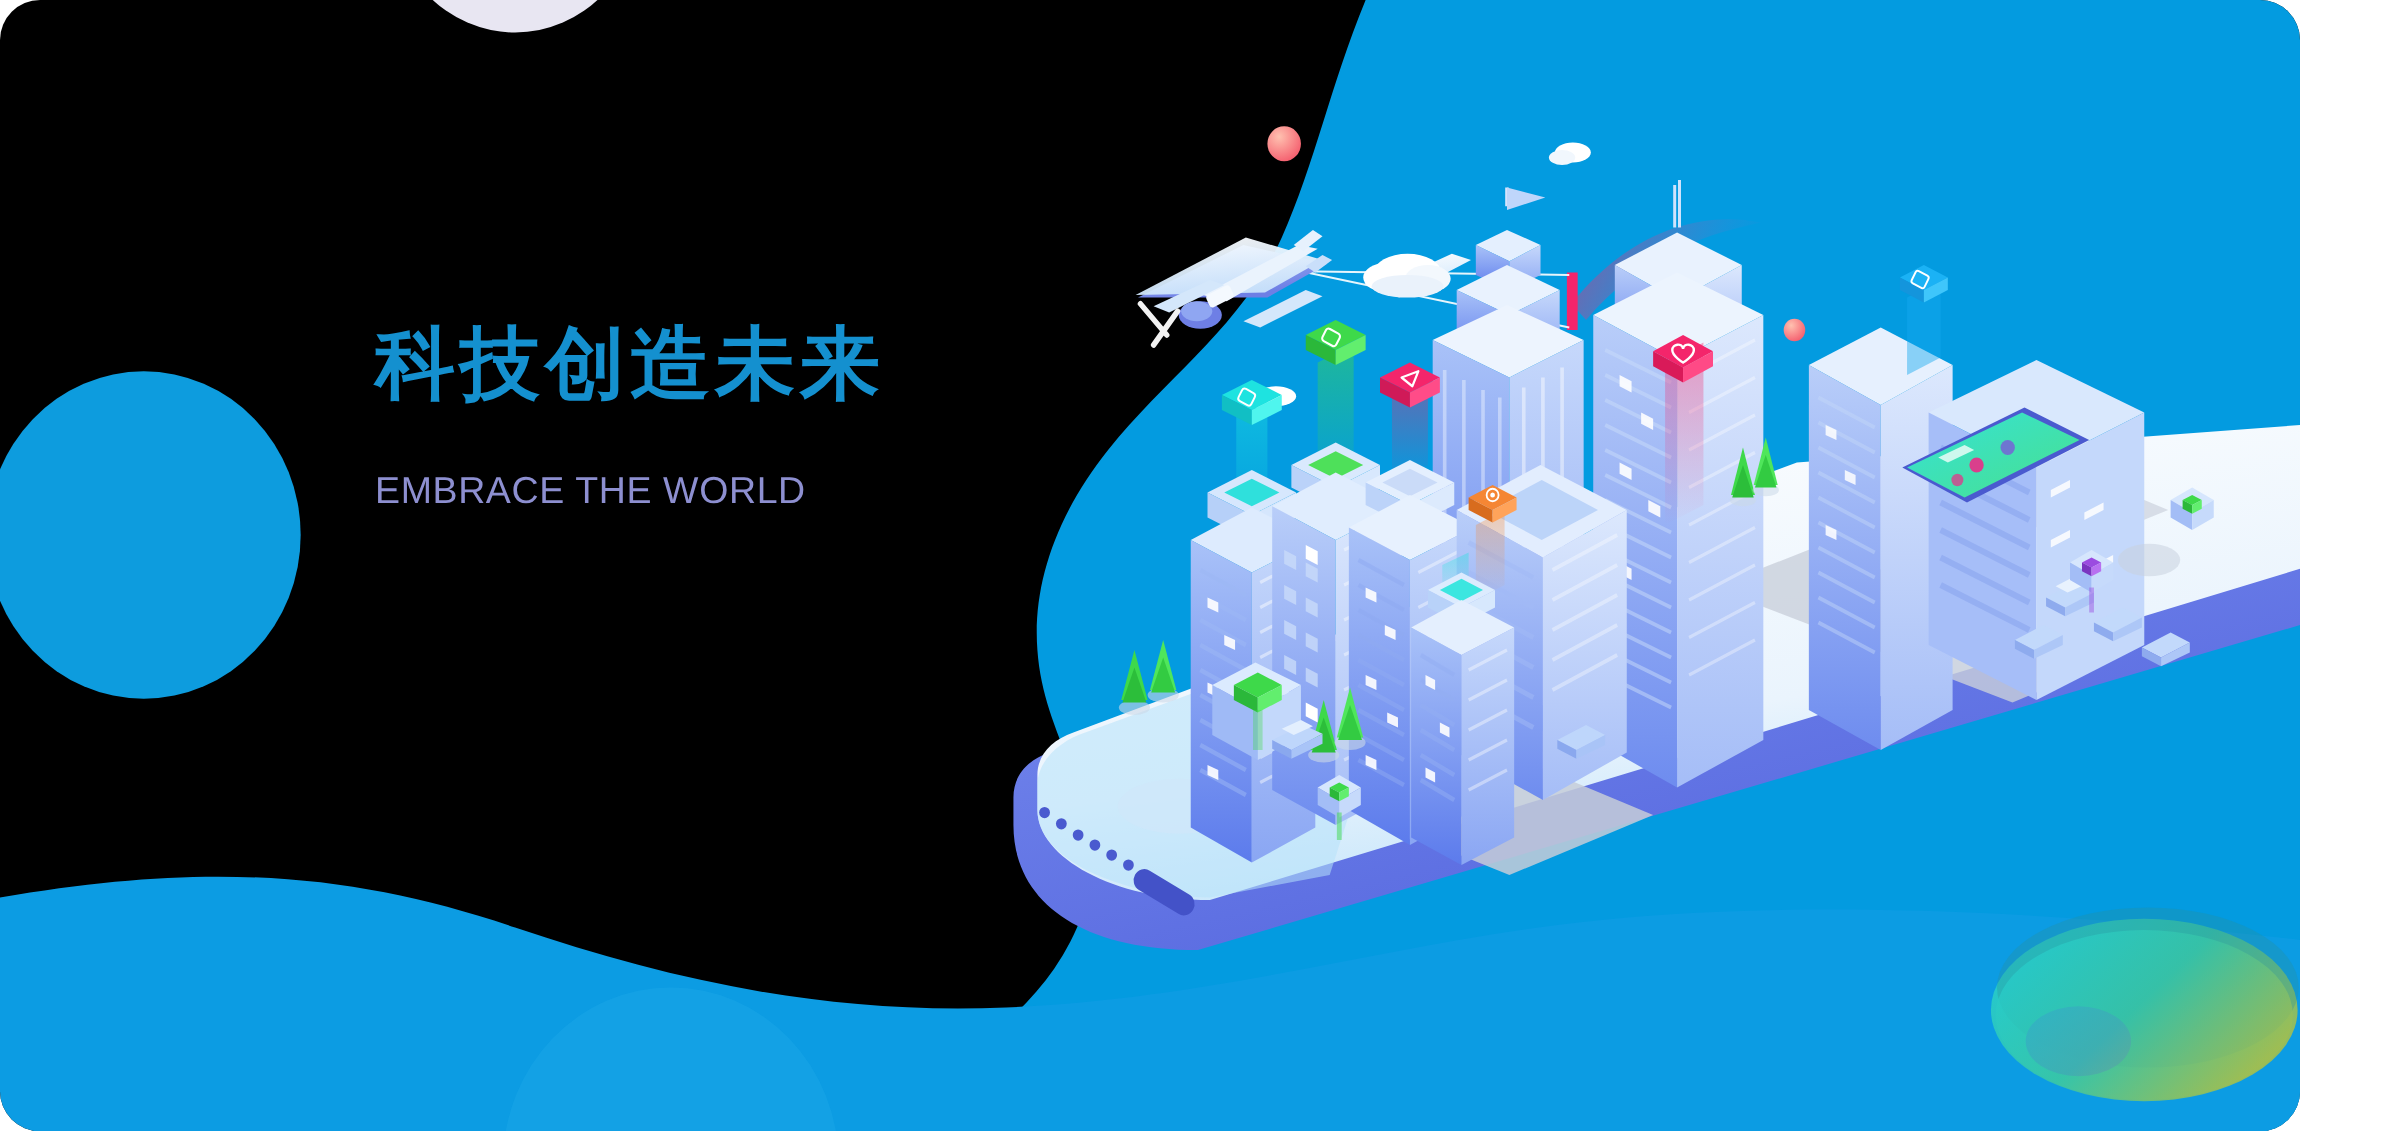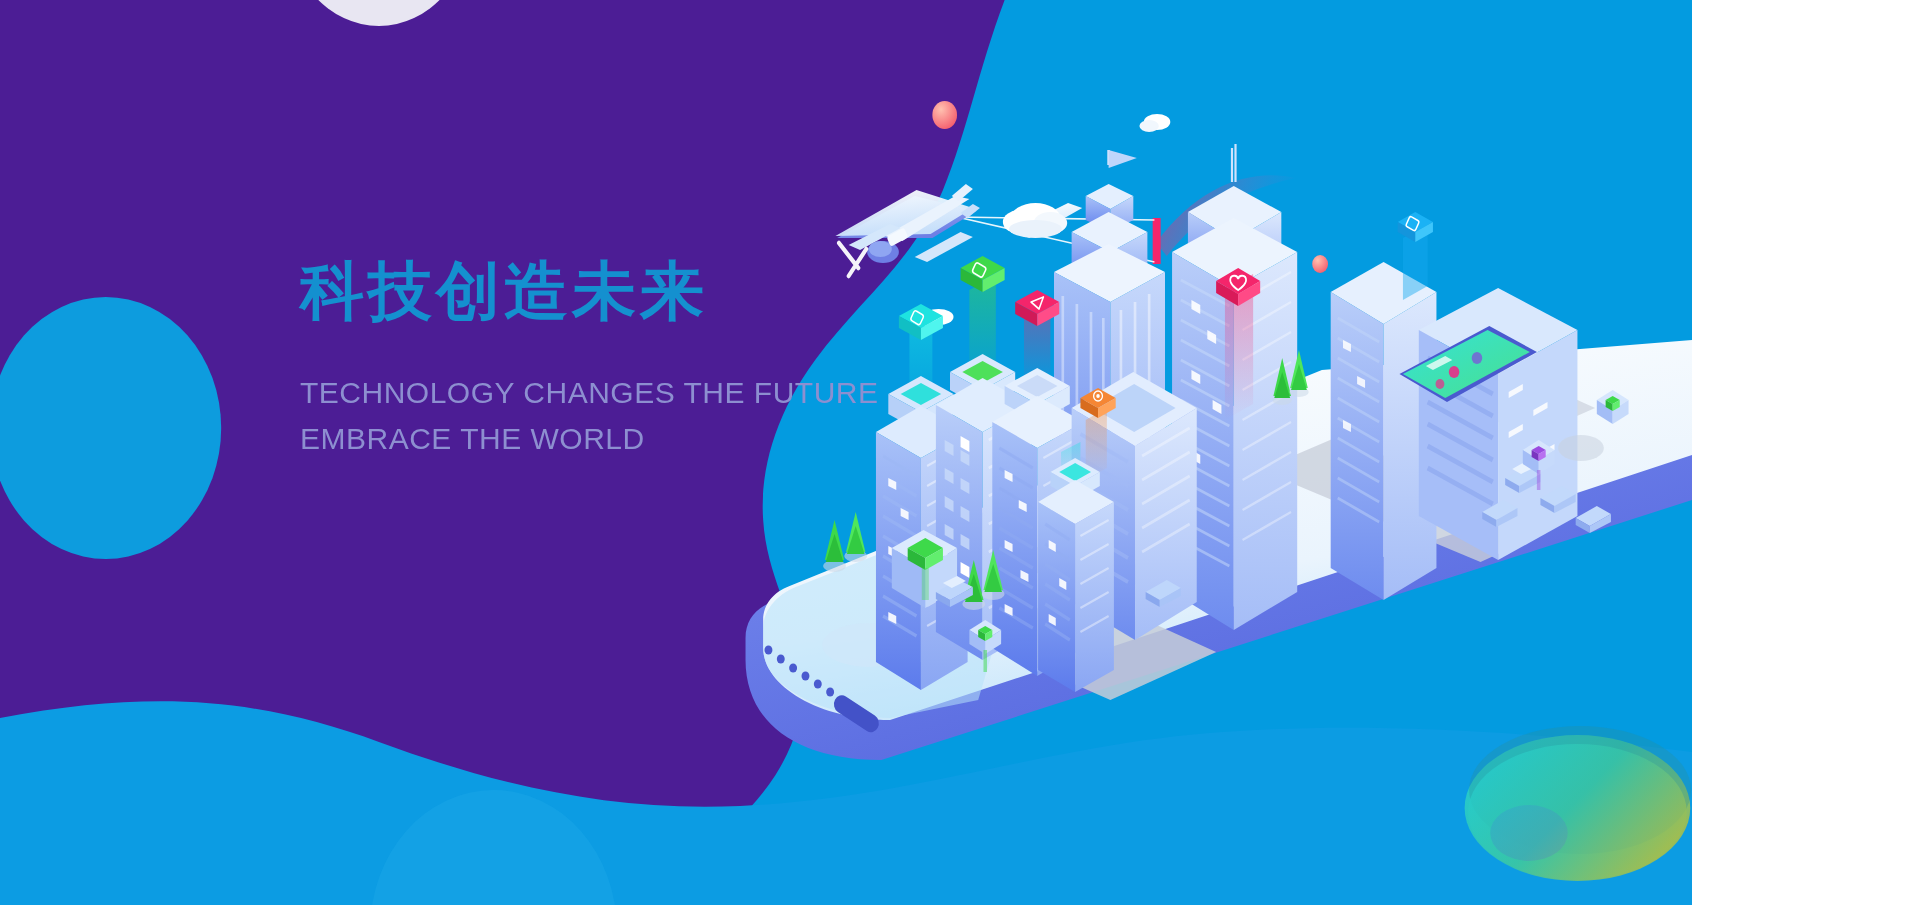--- a/index.html
+++ b/index.html
@@ -5,24 +5,25 @@
   html, body {
     margin: 0;
     padding: 0;
     background: #ffffff;
   }
   body {
     font-family: "Liberation Sans", sans-serif;
   }
   #banner {
     position: relative;
-    width: 1692px;
+    width: 1840px;
     height: 905px;
     overflow: hidden;
-    background: #4c1d95;
+    background: #000000;
+    border-radius: 32px;
   }
   .layer {
     position: absolute;
     inset: 0;
     width: 100%;
     height: 100%;
   }
   #bg-svg { z-index: 1; }
   #illustration-svg { z-index: 2; }
 
@@ -582,18 +583,17 @@
       <path d="M1754 450 L1746 454 L1746 461 L1754 457 Z" fill="#B870F0"></path>
       <rect x="1744" y="470" width="4" height="20" fill="#9B4BE0" opacity="0.45"></rect>
     </g>
 
     <ellipse cx="1794" cy="448" rx="26" ry="13" fill="#C9D2DE" opacity="0.55"></ellipse>
   </svg>
 
   <div id="text-block">
     <h1 class="headline line1">科技创造未来</h1>
     <div id="subtitle-block">
-      <p class="subline">TECHNOLOGY CHANGES THE FUTURE</p>
       <p class="subline">EMBRACE THE WORLD</p>
     </div>
   </div>
 
 </div>
 
 </body></html>

